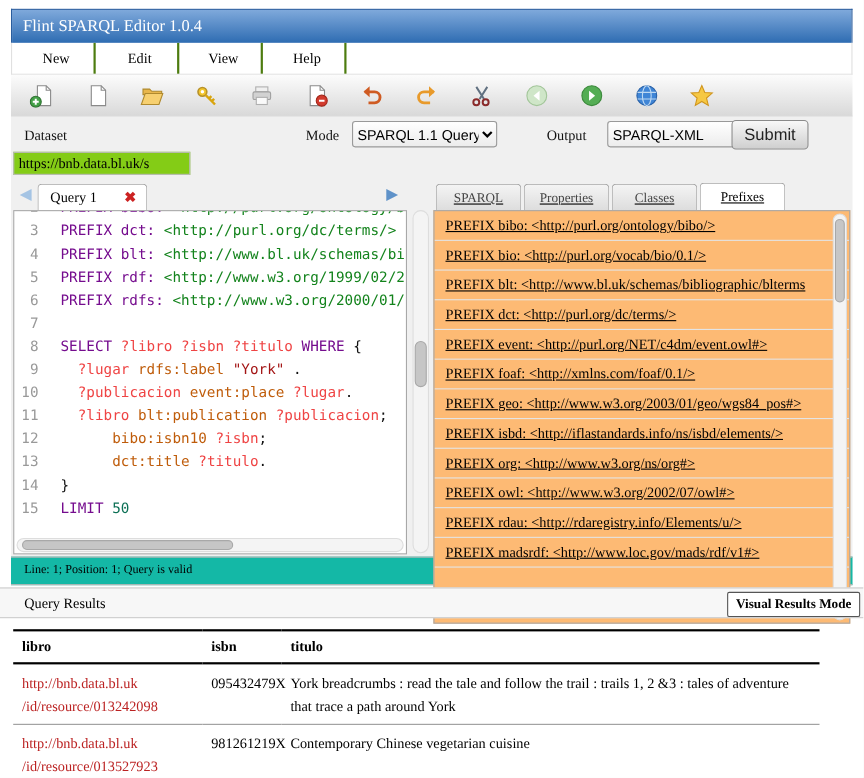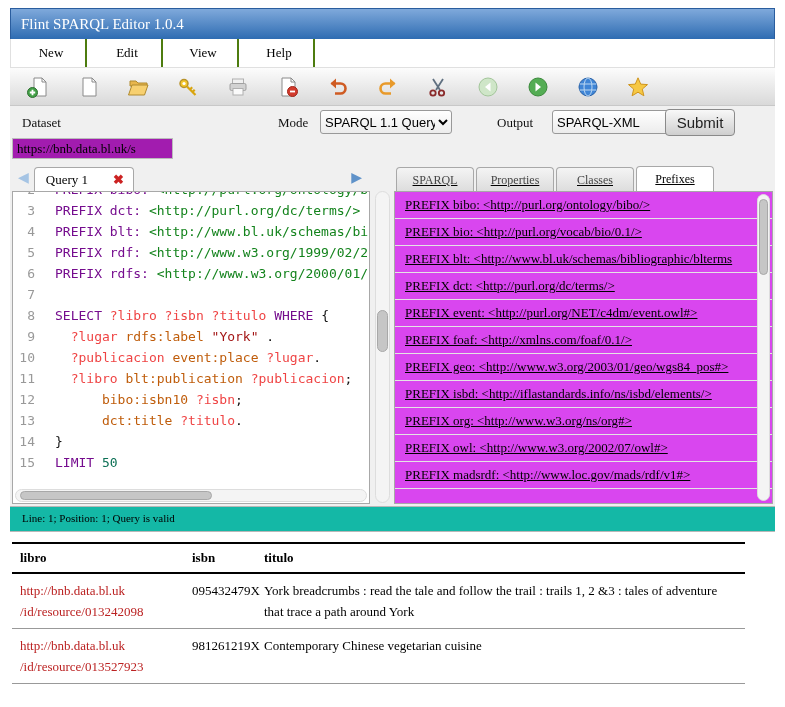--- a/index.html
+++ b/index.html
@@ -34,21 +34,21 @@
   .lbl-output { left: 487px; }
   .sel { position: absolute; top: 4px; height: 24px; font-family: "Liberation Sans", sans-serif;
          font-size: 13px; border: 1px solid #999; background: linear-gradient(#fff, #ececec); border-radius: 3px; }
   .sel-mode { left: 310px; width: 132px; }
   .sel-output { left: 542px; width: 136px; }
   .submit-btn { position: absolute; left: 638px; top: 3px; width: 70px; height: 27px;
                 font-family: "Liberation Sans", sans-serif; font-size: 15px; color: #222;
                 background: linear-gradient(#f8f8f8, #cfcfcf); border: 1px solid #8a8a8a; border-radius: 4px; cursor: pointer; margin-left: 17px; }
 
   .dataset-row { height: 25px; padding-left: 2px; }
-  .dataset-input { width: 161px; height: 21px; border: 1px solid #bbb; background: #a21caf;
+  .dataset-input { width: 161px; height: 21px; border: 1px solid #bbb; background: #84cc16;
                    font-family: "Liberation Serif", serif; font-size: 13px; padding: 1px 4px; }
 
   .main { display: flex; padding: 0 2px; height: 341px; }
 
   .left-pane { width: 358px; }
   .left-tabs { position: relative; height: 28px; display: flex; align-items: flex-end; }
   .nav-arrow { font-size: 14px; line-height: 1; margin: 0 5px 6px 6px; cursor: pointer; }
   .nav-arrow.prev { color: #a5c4e4; }
   .nav-arrow.next { position: absolute; right: 8px; bottom: 6px; color: #5f92c9; margin: 0; }
   .tab-query { position: relative; bottom: -1px; background: #fff; border: 1px solid #a8a8a8; border-bottom: none;
@@ -80,21 +80,21 @@
   .vthumb { position: absolute; left: 1px; top: 118px; width: 11px; height: 42px;
             background: #c6c6c6; border: 1px solid #a8a8a8; border-radius: 6px; }
 
   .right-pane { flex: 1; text-decoration: underline; }
   .right-tabs { height: 28px; display: flex; align-items: flex-end; padding-left: 2px; }
   .rtab { width: 78px; margin-right: 2px; text-align: center; font-size: 12px; color: #444;
           background: linear-gradient(#f4f4f4, #dcdcdc); border: 1px solid #a8a8a8; border-bottom: none;
           border-radius: 4px 4px 0 0; padding: 5px 0 4px; position: relative; bottom: -1px; cursor: pointer; }
   .rtab.active { background: #fff; color: #000; padding-bottom: 5px; }
 
-  .ref-panel { position: relative; height: 313px; background: #d946ef; border: 1px solid #a8a8a8; overflow: hidden; }
+  .ref-panel { position: relative; height: 376px; background: #fdba74; border: 1px solid #a8a8a8; overflow: hidden; }
   .prefix-item { padding: 5px 20px 5px 10px; border-bottom: 1px solid #e4e4e4; font-size: 13px;
                  white-space: nowrap; overflow: hidden; cursor: pointer; }
   .ref-vscroll { position: absolute; right: 2px; top: 2px; bottom: 2px; width: 13px;
                  background: #f4f4f4; border: 1px solid #ddd; border-radius: 7px; }
   .refthumb { position: absolute; left: 1px; top: 4px; width: 9px; height: 76px;
               background: #c6c6c6; border: 1px solid #a8a8a8; border-radius: 5px; }
 
   .statusbar { height: 26px; background: #14b8a6; border-top: 1px solid #b8b8b8; border-bottom: 1px solid #b8b8b8;
                padding: 5px 0 0 12px; font-size: 11px; margin-top: 2px; }
 
@@ -288,38 +288,43 @@
               <div class="prefix-item">PREFIX bibo: &lt;http://purl.org/ontology/bibo/&gt;</div>
               <div class="prefix-item">PREFIX bio: &lt;http://purl.org/vocab/bio/0.1/&gt;</div>
               <div class="prefix-item">PREFIX blt: &lt;http://www.bl.uk/schemas/bibliographic/blterms</div>
               <div class="prefix-item">PREFIX dct: &lt;http://purl.org/dc/terms/&gt;</div>
               <div class="prefix-item">PREFIX event: &lt;http://purl.org/NET/c4dm/event.owl#&gt;</div>
               <div class="prefix-item">PREFIX foaf: &lt;http://xmlns.com/foaf/0.1/&gt;</div>
               <div class="prefix-item">PREFIX geo: &lt;http://www.w3.org/2003/01/geo/wgs84_pos#&gt;</div>
               <div class="prefix-item">PREFIX isbd: &lt;http://iflastandards.info/ns/isbd/elements/&gt;</div>
               <div class="prefix-item">PREFIX org: &lt;http://www.w3.org/ns/org#&gt;</div>
               <div class="prefix-item">PREFIX owl: &lt;http://www.w3.org/2002/07/owl#&gt;</div>
+              <div class="prefix-item">PREFIX rdau: &lt;http://rdaregistry.info/Elements/u/&gt;</div>
               <div class="prefix-item">PREFIX madsrdf: &lt;http://www.loc.gov/mads/rdf/v1#&gt;</div>
             </div>
           <div class="ref-vscroll">
             <div class="refthumb"></div>
           </div>
         </div>
       </div>
 
     </div>
 
     <div class="statusbar">
       <span>Line: 1; Position: 1; Query is valid</span>
     </div>
 
   </div>
 </div>
 
 <div class="results">
+  <div class="results-header">
+    <span>Query Results</span>
+    <button class="visual-btn">Visual Results Mode</button>
+  </div>
   <table class="results-table">
     <thead>
       <tr>
         <th>libro</th>
         <th>isbn</th>
         <th>titulo</th>
       </tr>
     </thead>
     <tbody>
         <tr>

